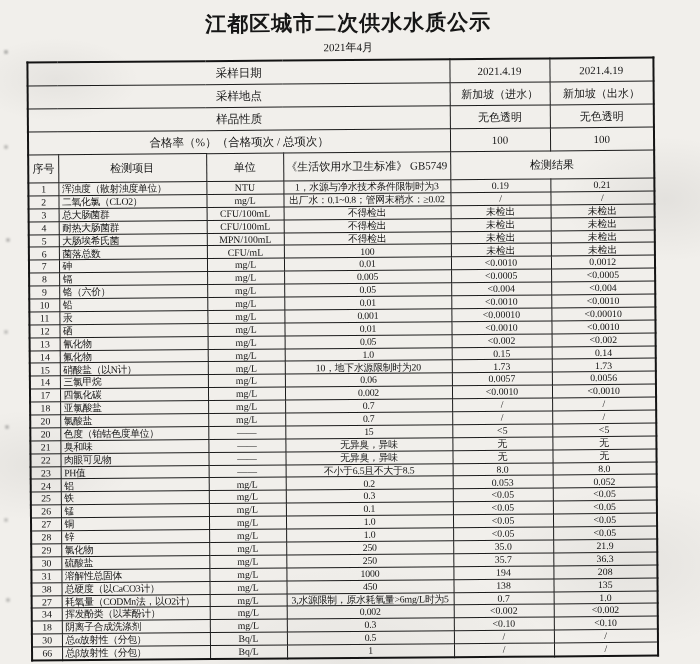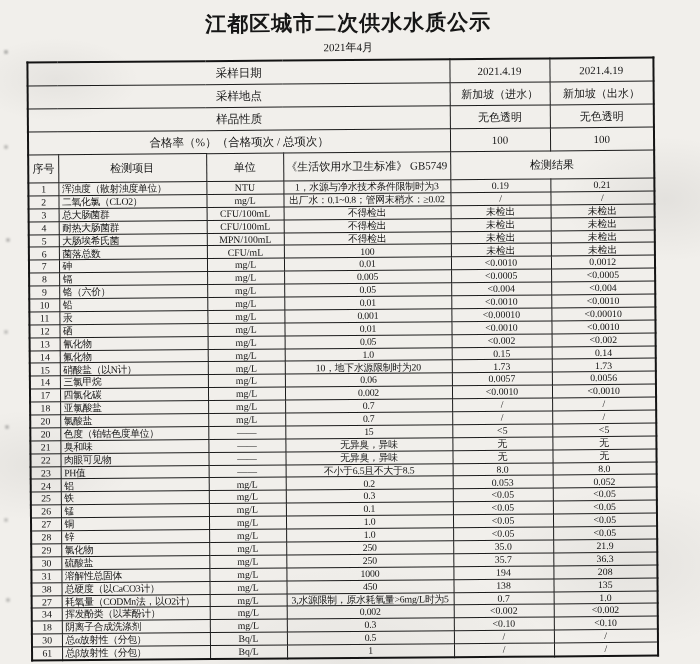--- a/index.html
+++ b/index.html
@@ -379,21 +379,21 @@
   </tr>
         <tr class="data-row">
     <td>30</td>
     <td class="item">总α放射性（分包）</td>
     <td>Bq/L</td>
     <td class="std">0.5</td>
     <td>/</td>
     <td>/</td>
   </tr>
         <tr class="data-row">
-    <td>61</td>
+    <td>66</td>
     <td class="item">总β放射性（分包）</td>
     <td>Bq/L</td>
     <td class="std">1</td>
     <td>/</td>
     <td>/</td>
   </tr>
       </tbody>
   </table>
 </div>
 

